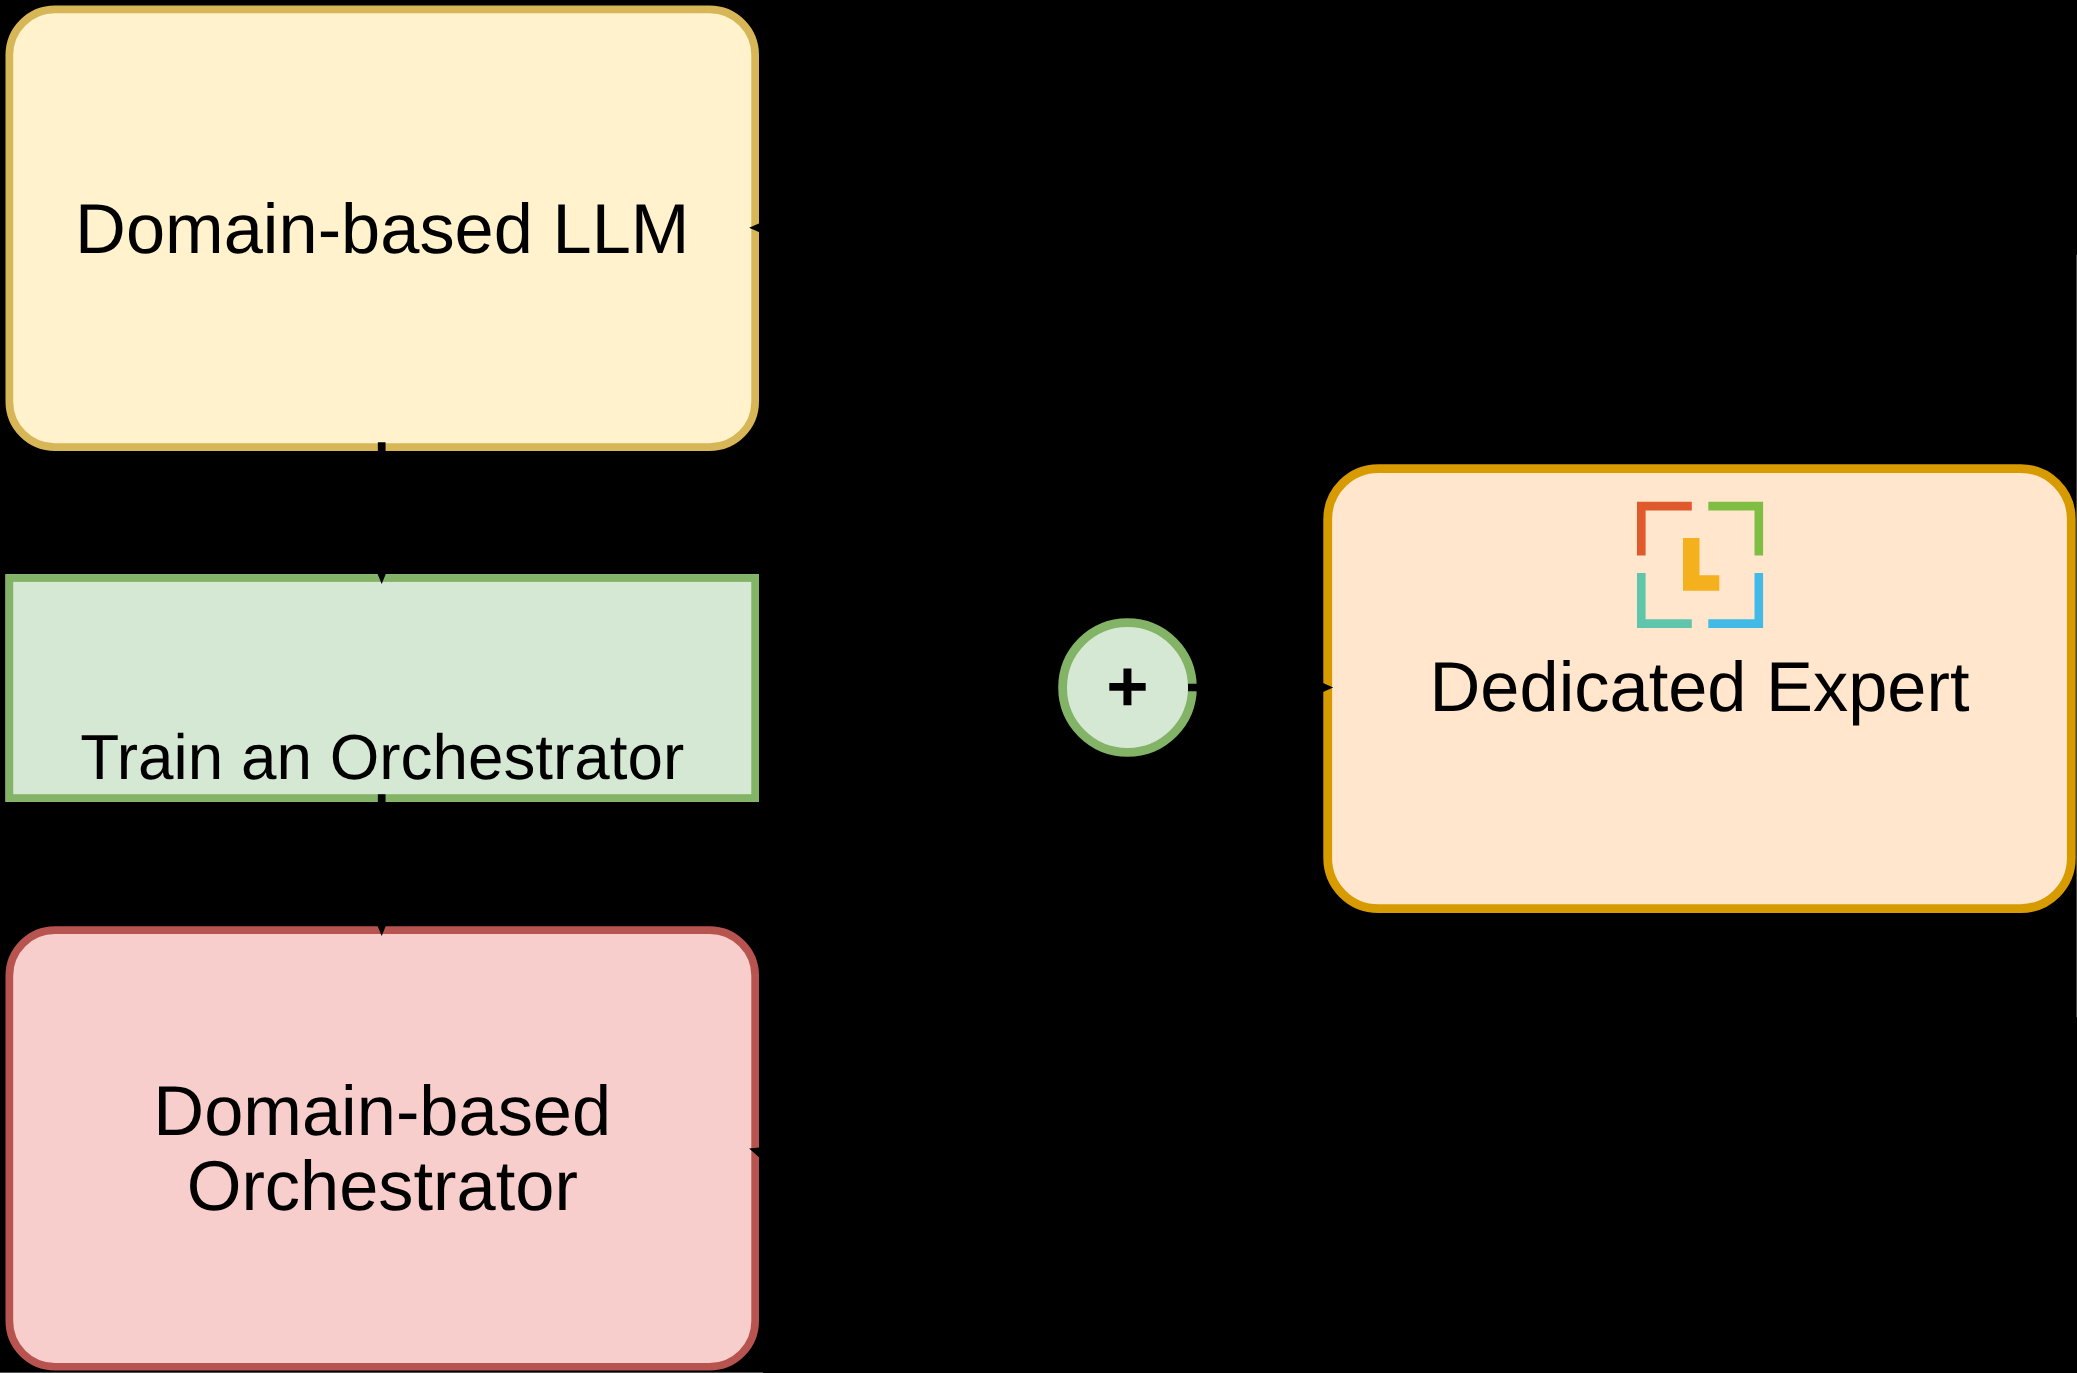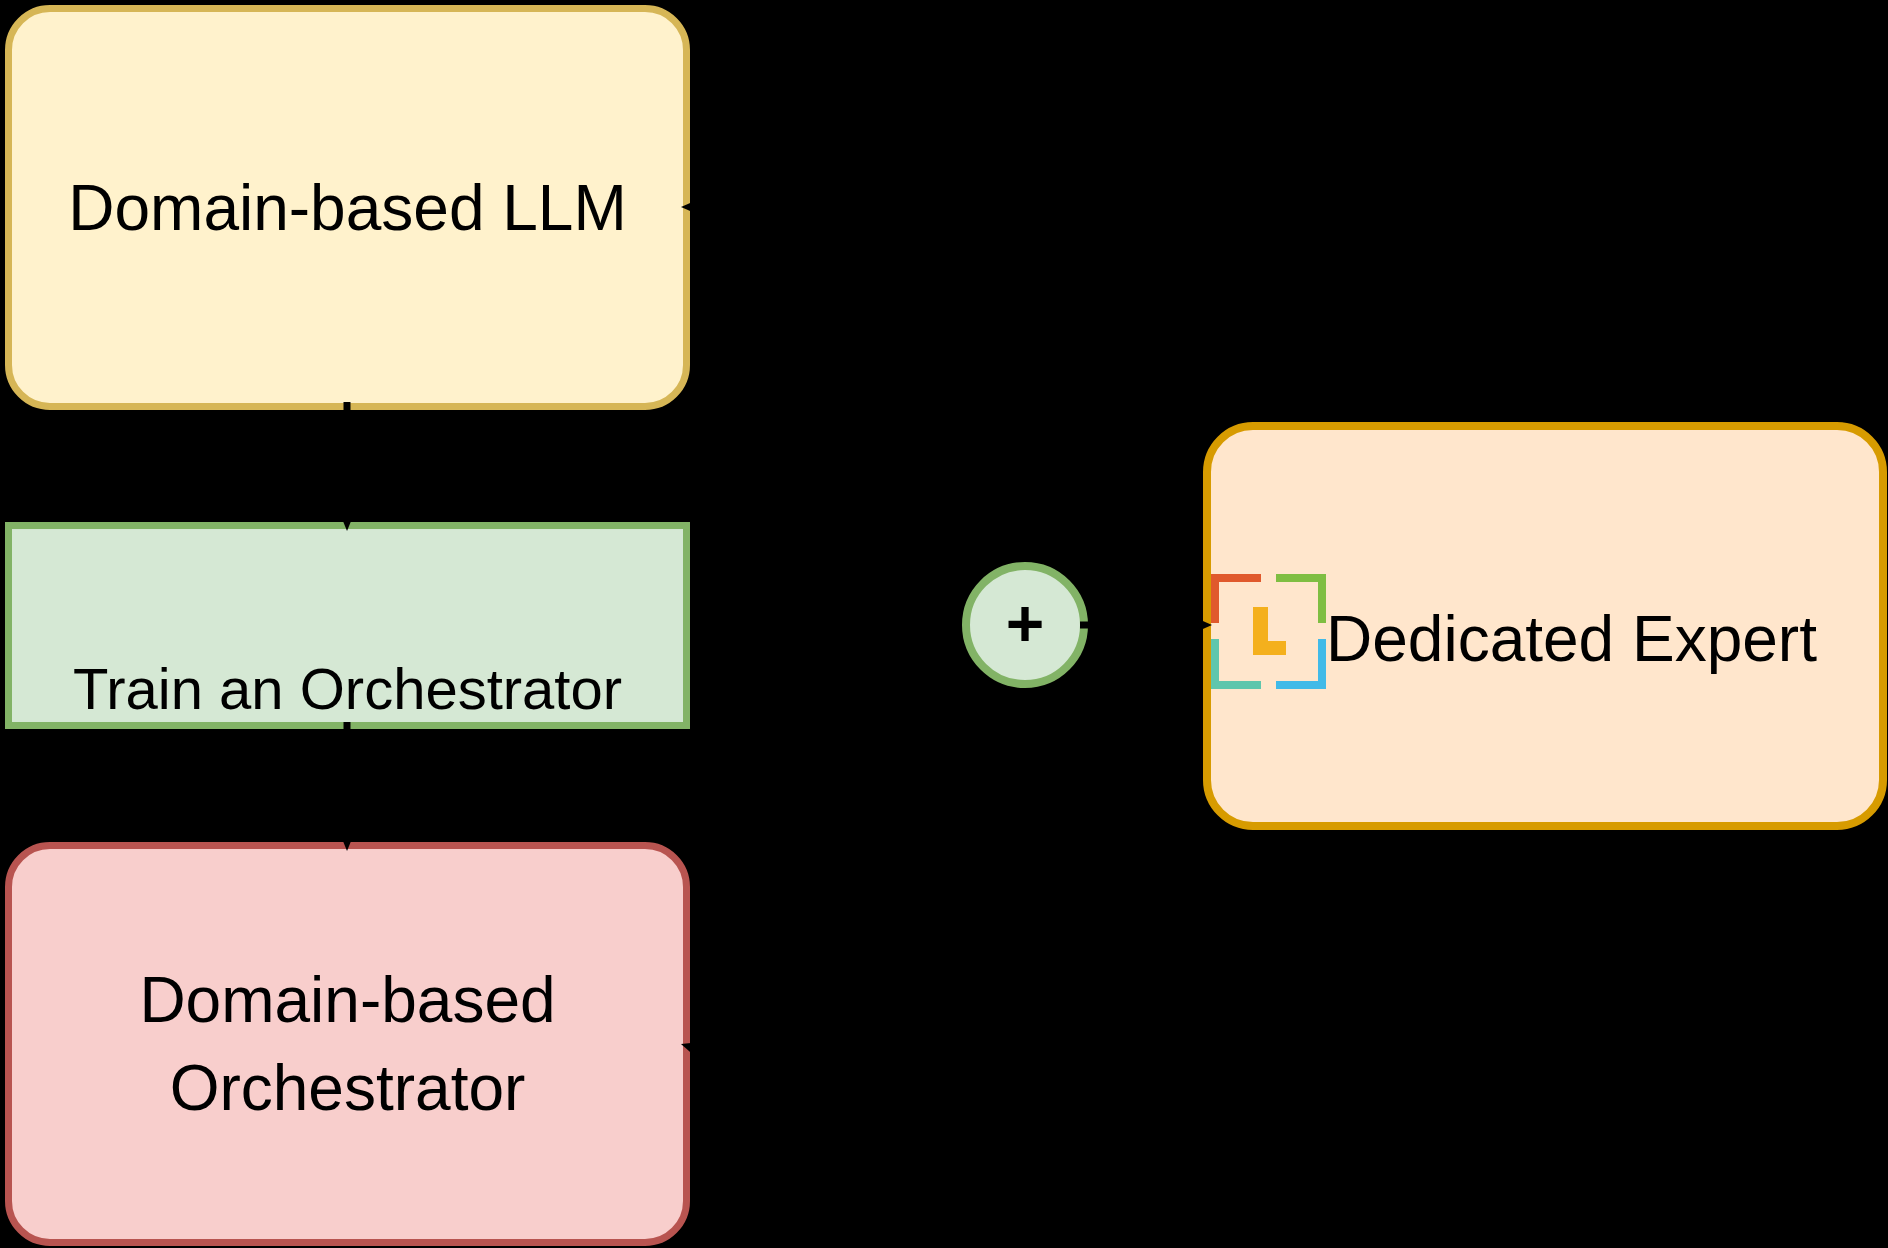--- a/index.html
+++ b/index.html
@@ -41,42 +41,42 @@
     border-radius: 0;
     font-size: 58px;
     align-items: flex-end;
   }
   .box-pink {
     left: 5px; top: 842px; width: 685px; height: 404px;
     background: var(--red-fill);
     border: 7px solid var(--red-border);
     border-radius: 45px;
     font-size: 64px;
-    line-height: 88px;
+    line-height: 68px;
   }
   .box-pink .label { white-space: pre-line; }
 
   .circle-plus {
     left: 962px; top: 562px; width: 126px; height: 126px;
     background: var(--green-fill);
     border: 8px solid var(--green-border);
     border-radius: 50%;
     font-size: 66px;
     font-weight: bold;
     line-height: 1;
   }
   .circle-plus .label { margin-top: -4px; }
 
   .box-orange {
     left: 1203px; top: 422px; width: 684px; height: 408px;
     background: var(--orange-fill);
     border: 8px solid var(--orange-border);
     border-radius: 50px;
     font-size: 64px;
-    flex-direction: row;
+    flex-direction: column;
     justify-content: flex-start;
     padding-top: 26px;
   }
   .logo-svg {
     width: 115px; height: 115px;
     display: block;
     margin-bottom: 16px;
     flex: 0 0 auto;
   }
   .box-orange .label { line-height: 74px; }

